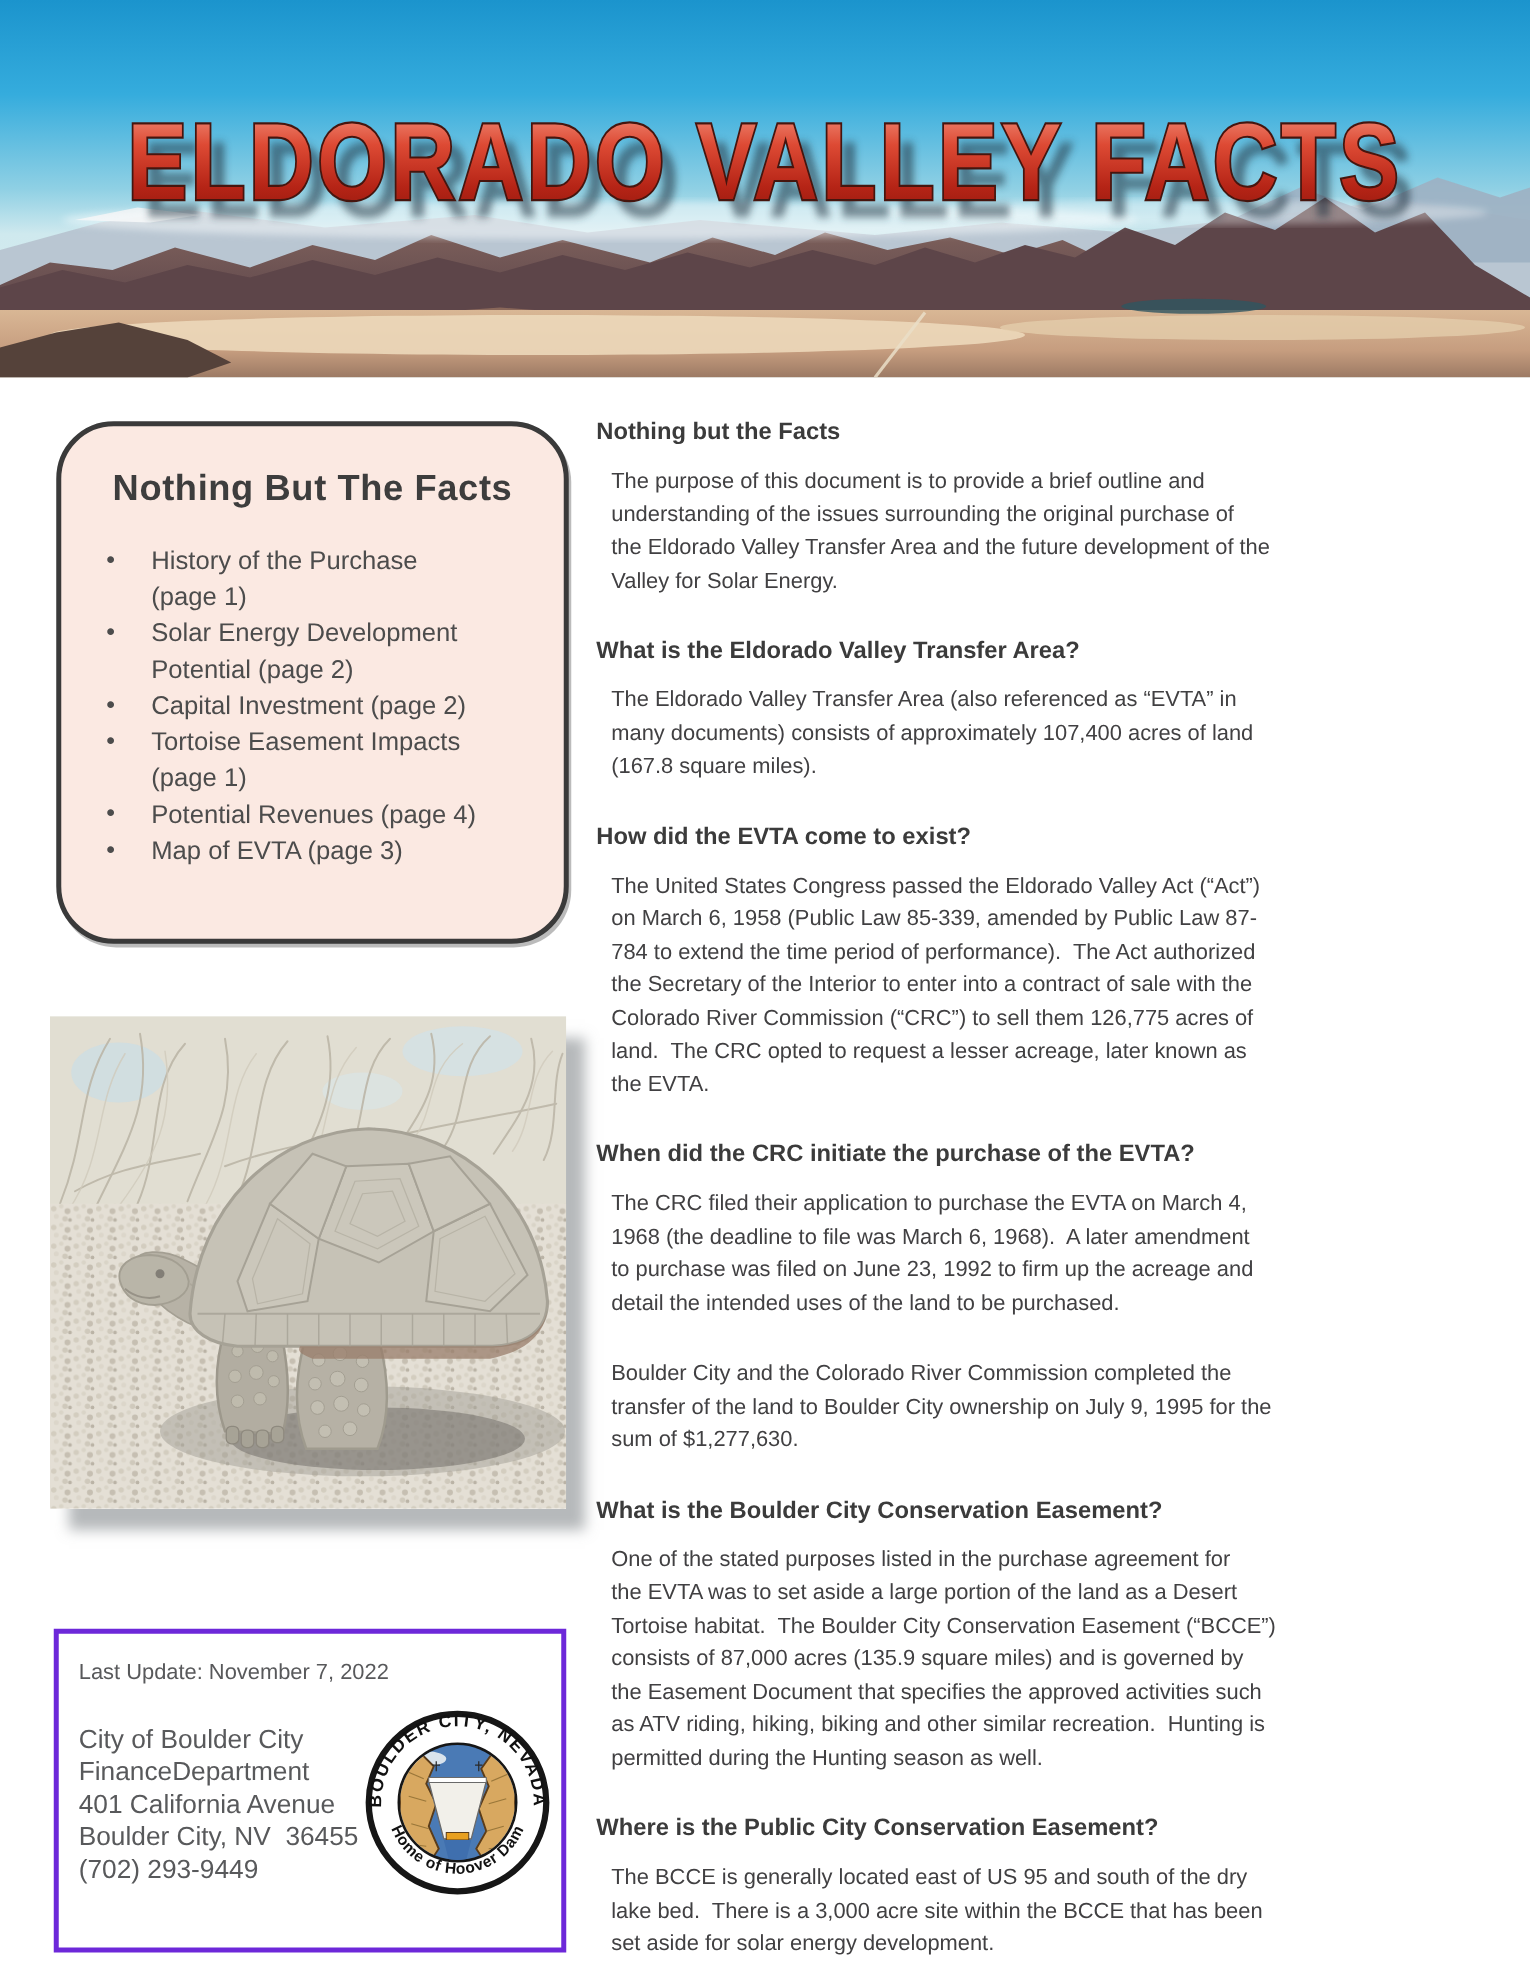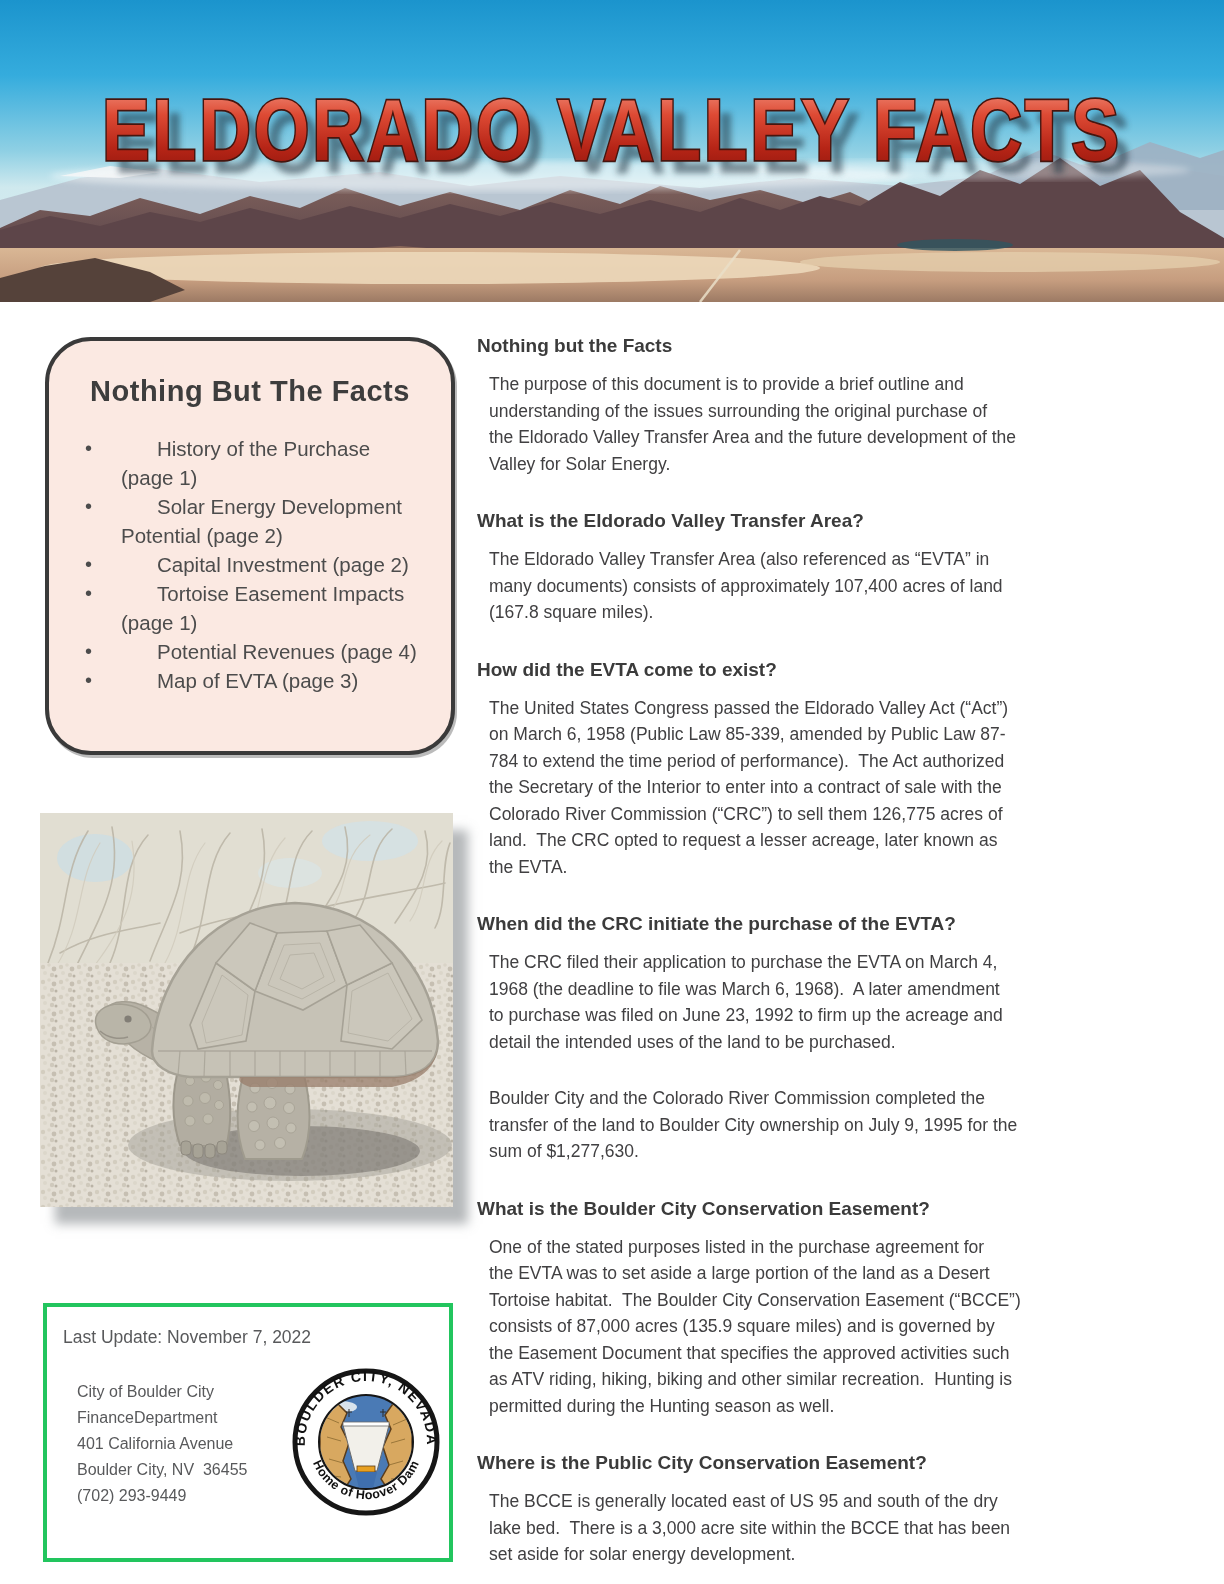--- a/index.html
+++ b/index.html
@@ -15,33 +15,33 @@
     background:#fbe9e2;border:4px solid #3a3a3a;border-radius:46px;
     box-shadow:2px 3px 0 rgba(60,60,60,.35);
   }
   .factbox-title{
     margin:34px 10px 0 10px;text-align:center;font-size:29px;font-weight:bold;color:#3d3d3d;
     letter-spacing:.5px;
   }
   .factbox ul{list-style:none;margin:26px 0 0 0;padding:0 18px 0 20px;}
   .factbox li{position:relative;padding-left:52px;font-size:20.5px;line-height:29px;color:#4c4c4c;}
   .factbox li .bullet{position:absolute;left:16px;top:0;font-size:20px;color:#4c4c4c;}
-  .factbox li .label{white-space:pre-wrap;margin-left:36px;}
+  .factbox li .label{white-space:pre-wrap;}
   
   .tortoise{
     position:absolute;left:40px;top:813px;width:413px;height:394px;
     box-shadow:15px 17px 10px rgba(110,115,120,.5);
   }
   
   .contactbox{
     position:absolute;left:43px;top:1303px;width:410px;height:259px;box-sizing:border-box;
-    background:#ffffff;border:4px solid #22c55e;
+    background:#ffffff;border:4px solid #6d28d9;
   }
   .contact-update{position:absolute;left:16px;top:20px;font-size:17.5px;color:#58595b;white-space:pre-wrap;}
-  .contact-lines{position:absolute;left:16px;top:72px;font-size:16px;line-height:26px;color:#58595b;margin-left:14px;}
+  .contact-lines{position:absolute;left:16px;top:72px;font-size:21px;line-height:26px;color:#58595b;}
   .contact-lines div{white-space:pre-wrap;}
   .seal{position:absolute;right:8px;top:60px;width:150px;height:150px;}
   
   .main{position:absolute;left:477px;top:332px;width:680px;}
   .section{margin:0 0 30px 0;}
   .section h3{margin:0;font-size:19px;line-height:27px;font-weight:bold;color:#3b3b3b;}
   .section p{margin:12px;font-size:17.5px;line-height:26.5px;color:#414042;white-space:pre-wrap;}
 </style>
 </head>
 <body>

